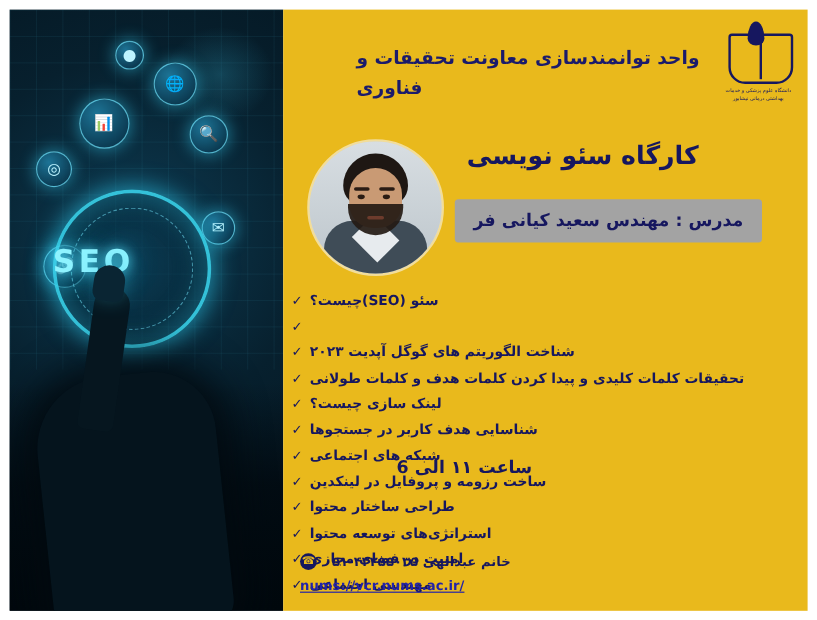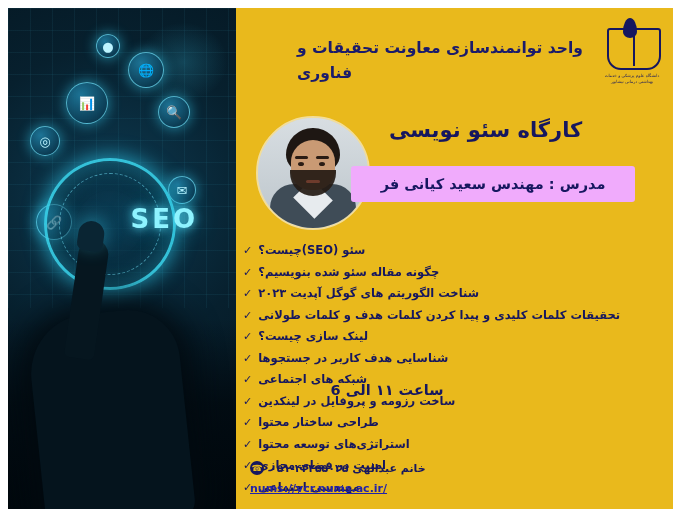--- a/index.html
+++ b/index.html
@@ -83,29 +83,28 @@
     position: absolute;
     left: 12px; top: 12px; right: 12px; bottom: 12px;
     border-radius: 50%;
     border: 1px dashed rgba(120,235,255,0.5);
   }
   .seo-text {
     position: absolute;
     left: 36px;
     top: 196px;
     width: 126px;
-    text-align: right;
+    text-align: left;
     color: #8ef3ff;
     font-size: 26px;
     font-weight: bold;
     letter-spacing: 3px;
     text-shadow: 0 0 10px rgba(90,230,255,0.9), 0 0 22px rgba(40,190,230,0.7);
     font-family: "DejaVu Sans", sans-serif;
     direction: ltr;
-    margin-left: 28px;
   }
 
   .node {
     position: absolute;
     border-radius: 50%;
     background: radial-gradient(circle at 35% 30%, rgba(30,120,155,0.95), rgba(6,40,60,0.9));
     border: 1px solid rgba(110,225,250,0.7);
     box-shadow: 0 0 12px 2px rgba(50,200,235,0.45);
     color: #bdf4ff;
     display: flex;
@@ -212,23 +211,23 @@
     font-size: 21px;
     font-weight: bold;
     direction: rtl;
   }
 
   
   .presenter-box {
     position: absolute;
     top: 158px;
     right: 38px;
-    width: 284px;
+    width: 256px;
     height: 36px;
-    background: #f0abfc;
+    background: #a3a3a3;
     border-radius: 3px;
     display: flex;
     align-items: center;
     justify-content: center;
     color: #16175f;
     font-size: 14.5px;
     font-weight: bold;
     direction: rtl;
   }
 
@@ -448,21 +447,20 @@
       <span>مدرس : مهندس سعید کیانی فر</span>
     </div>
 
     <div class="bullets">
       <div class="bullet">
         <span class="check">✓</span>
         <span class="btext">سئو (SEO)چیست؟</span>
       </div>
       <div class="bullet">
         <span class="check">✓</span>
-        <span class="btext">چگونه مقاله سئو شده بنویسیم؟</span>
       </div>
       <div class="bullet">
         <span class="check">✓</span>
         <span class="btext">شناخت الگوریتم های گوگل آپدیت ۲۰۲۳</span>
       </div>
       <div class="bullet">
         <span class="check">✓</span>
         <span class="btext">تحقیقات کلمات کلیدی و پیدا کردن کلمات هدف و کلمات طولانی</span>
       </div>
       <div class="bullet">

